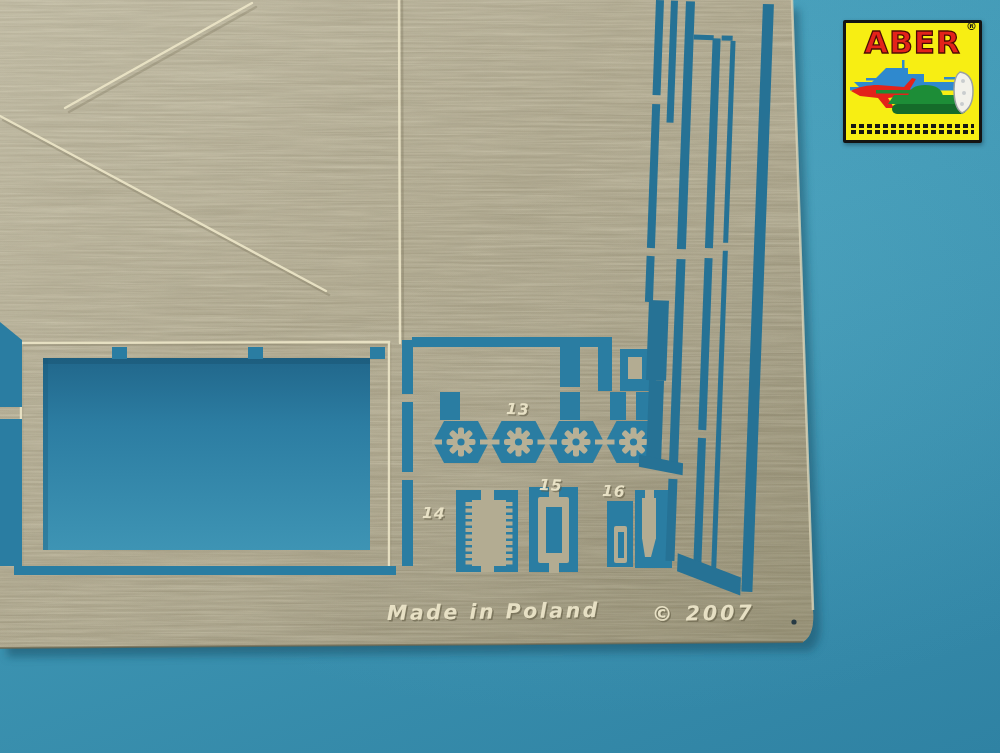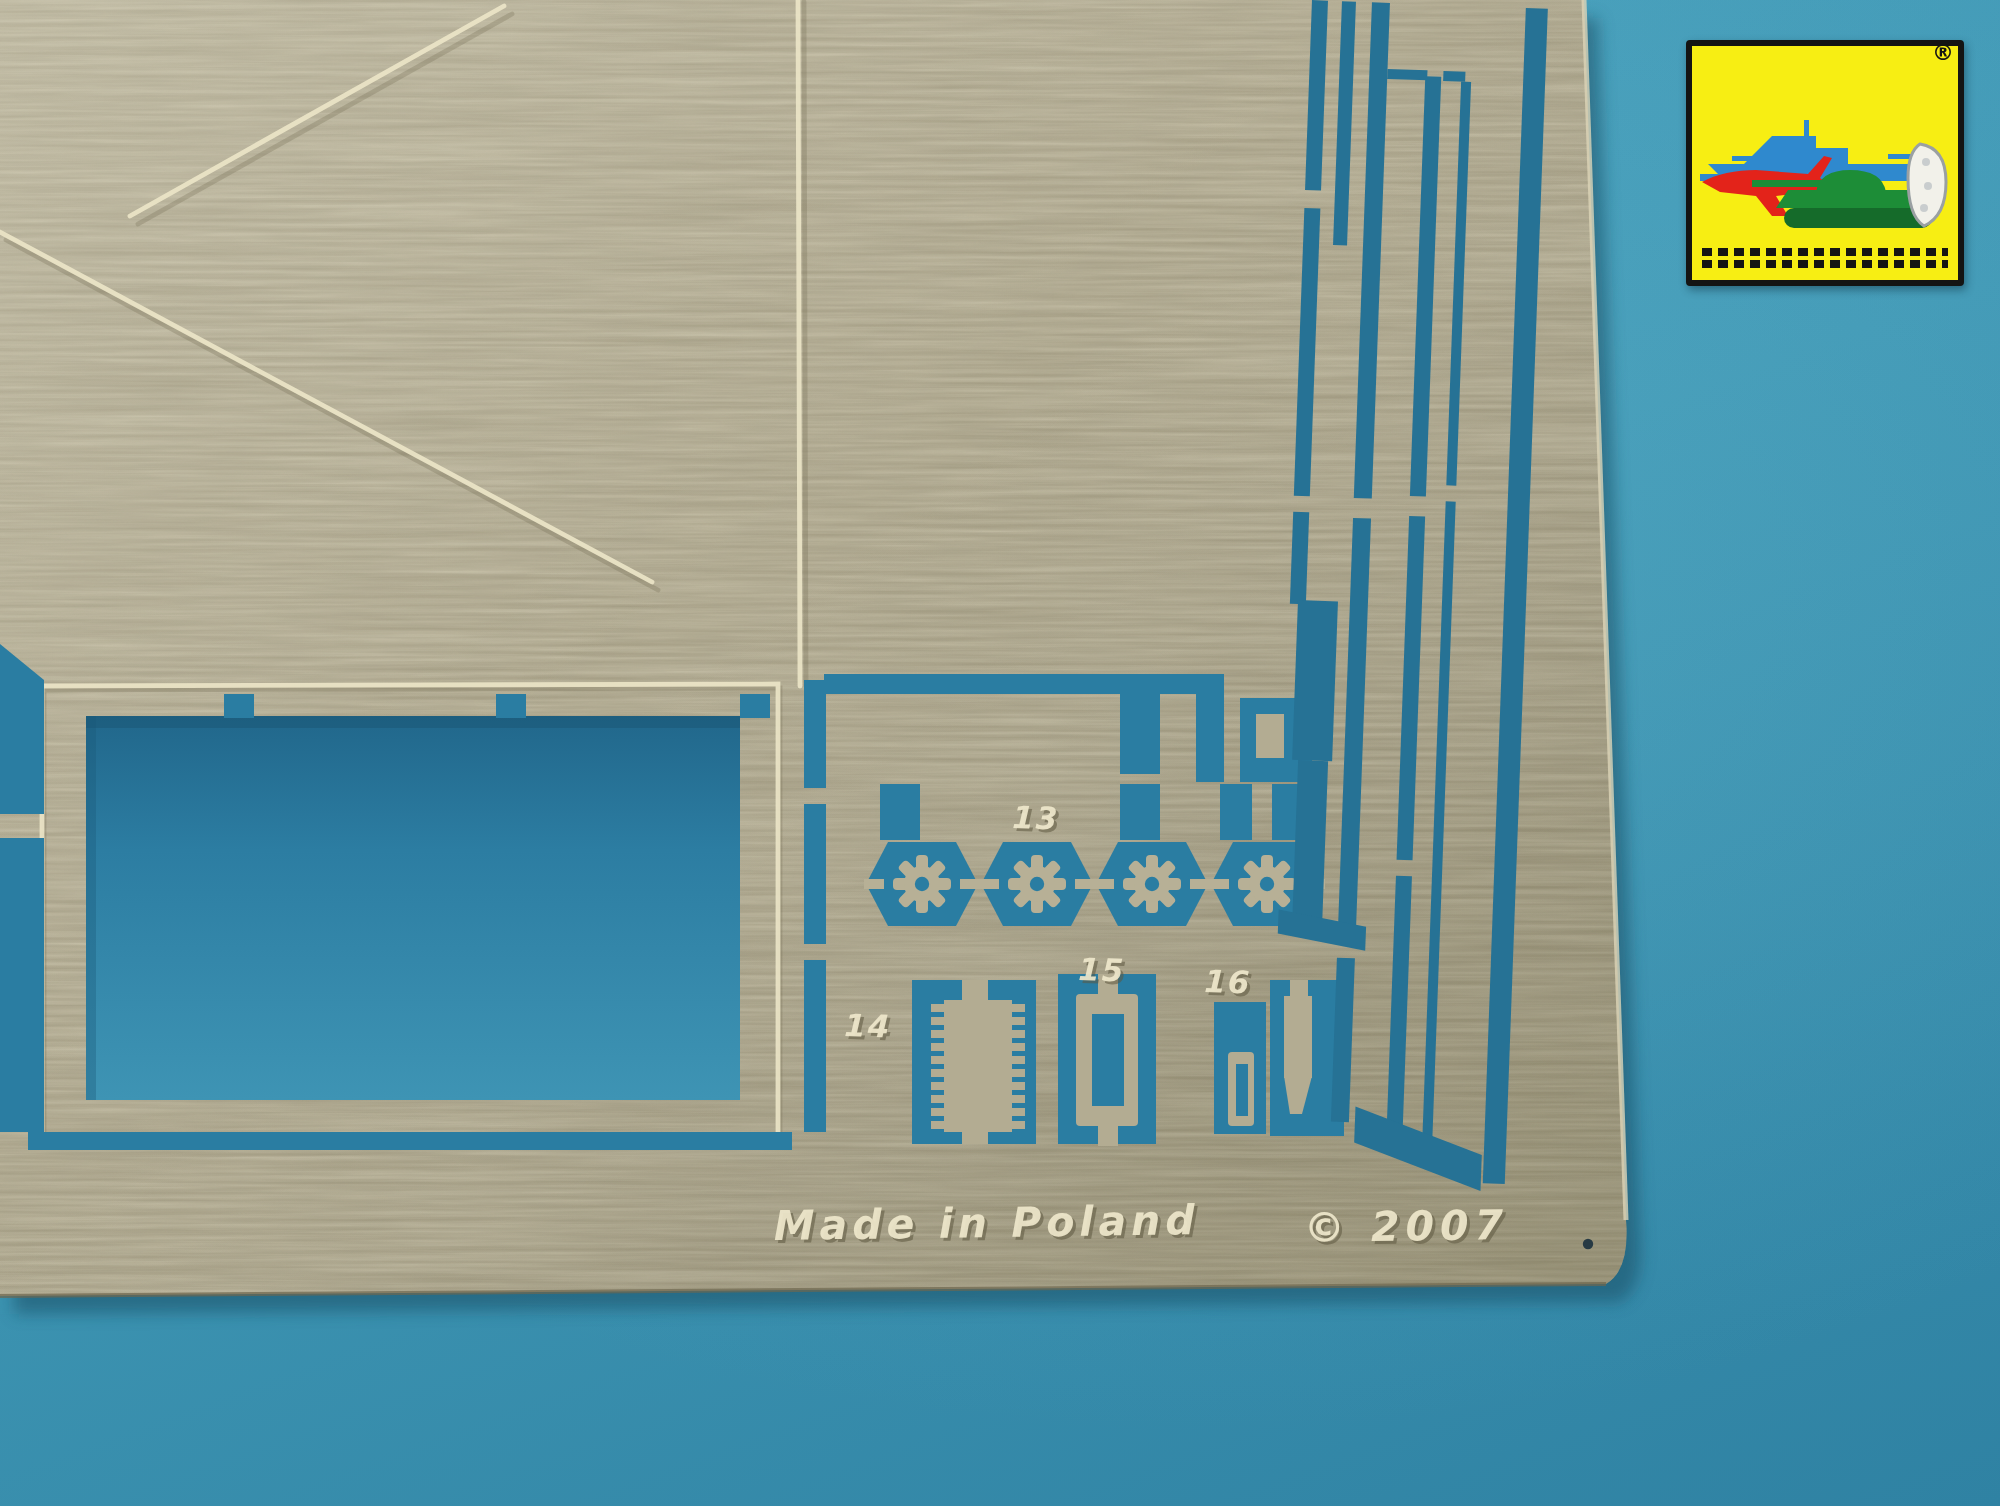--- a/index.html
+++ b/index.html
@@ -221,20 +221,21 @@
 
   <g font-size="20.5">
     <text class="embossD" x="388.5" y="621.5" letter-spacing="2.5" transform="rotate(-0.8 388 620)">Made in Poland</text>
     <text class="embossL" x="387" y="620" letter-spacing="2.5" transform="rotate(-0.8 387 620)">Made in Poland</text>
     <text class="embossD" x="653.5" y="622.5" letter-spacing="3" transform="rotate(-0.8 653 621)">© 2007</text>
     <text class="embossL" x="652" y="621" letter-spacing="3" transform="rotate(-0.8 652 621)">© 2007</text>
   </g>
 </svg>
 
 <div class="logo">
+  <div class="logo-brand">ABER</div>
   <div class="logo-reg">®</div>
   <svg width="129" height="62" viewBox="0 0 129 62" style="left:2px;top:35px;">
 
     <g fill="#2F89CE">
       <rect x="2" y="29" width="122" height="3.5"></rect>
       <path d="M6,24 L120,24 L112,32 L14,32 Z"></path>
       <path d="M38,10 h22 v6 h16 v8 h-52 z"></path>
       <rect x="54" y="2" width="2.5" height="10"></rect>
       <rect x="18" y="20" width="14" height="2.5"></rect>
       <rect x="96" y="19" width="12" height="2.5"></rect>

